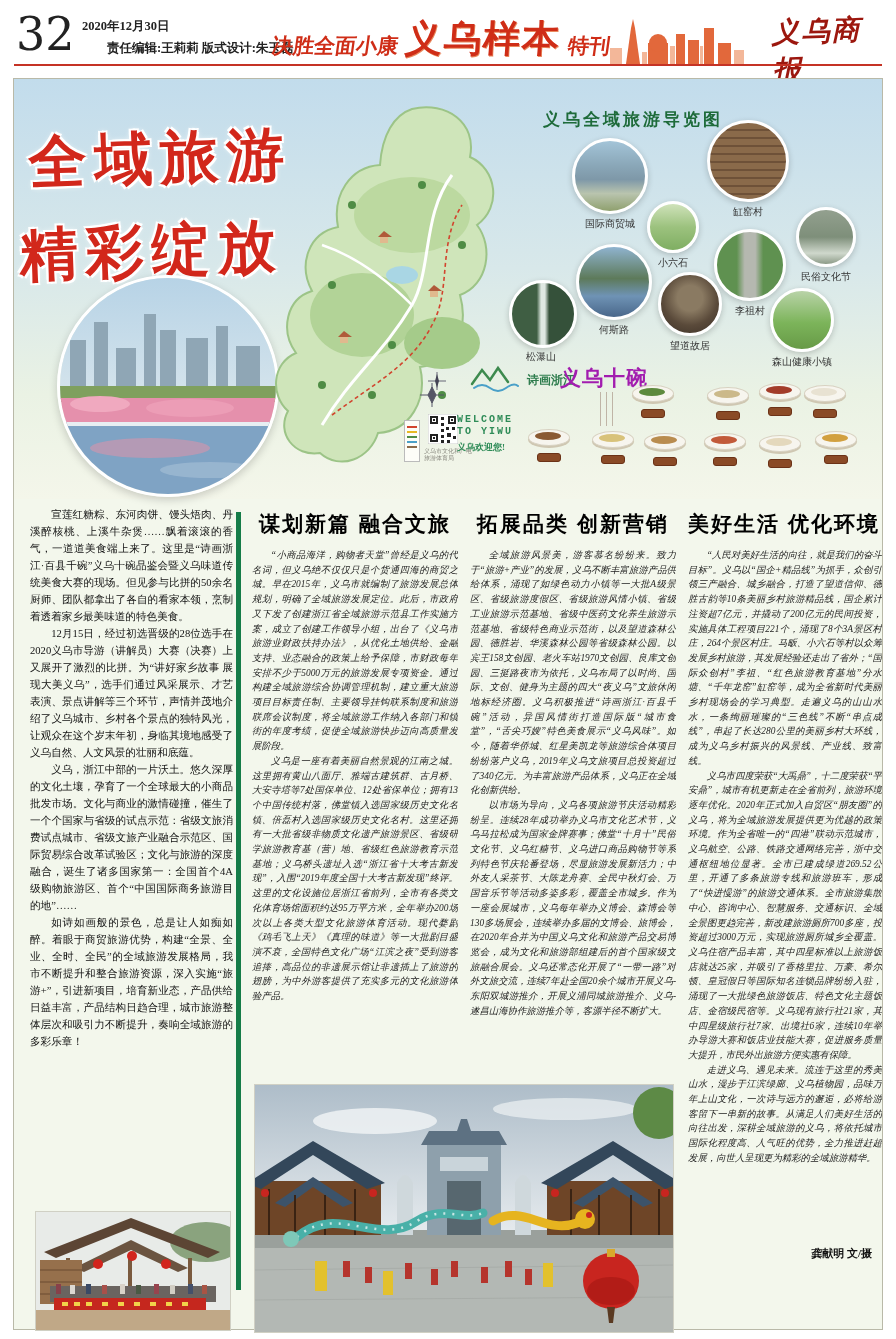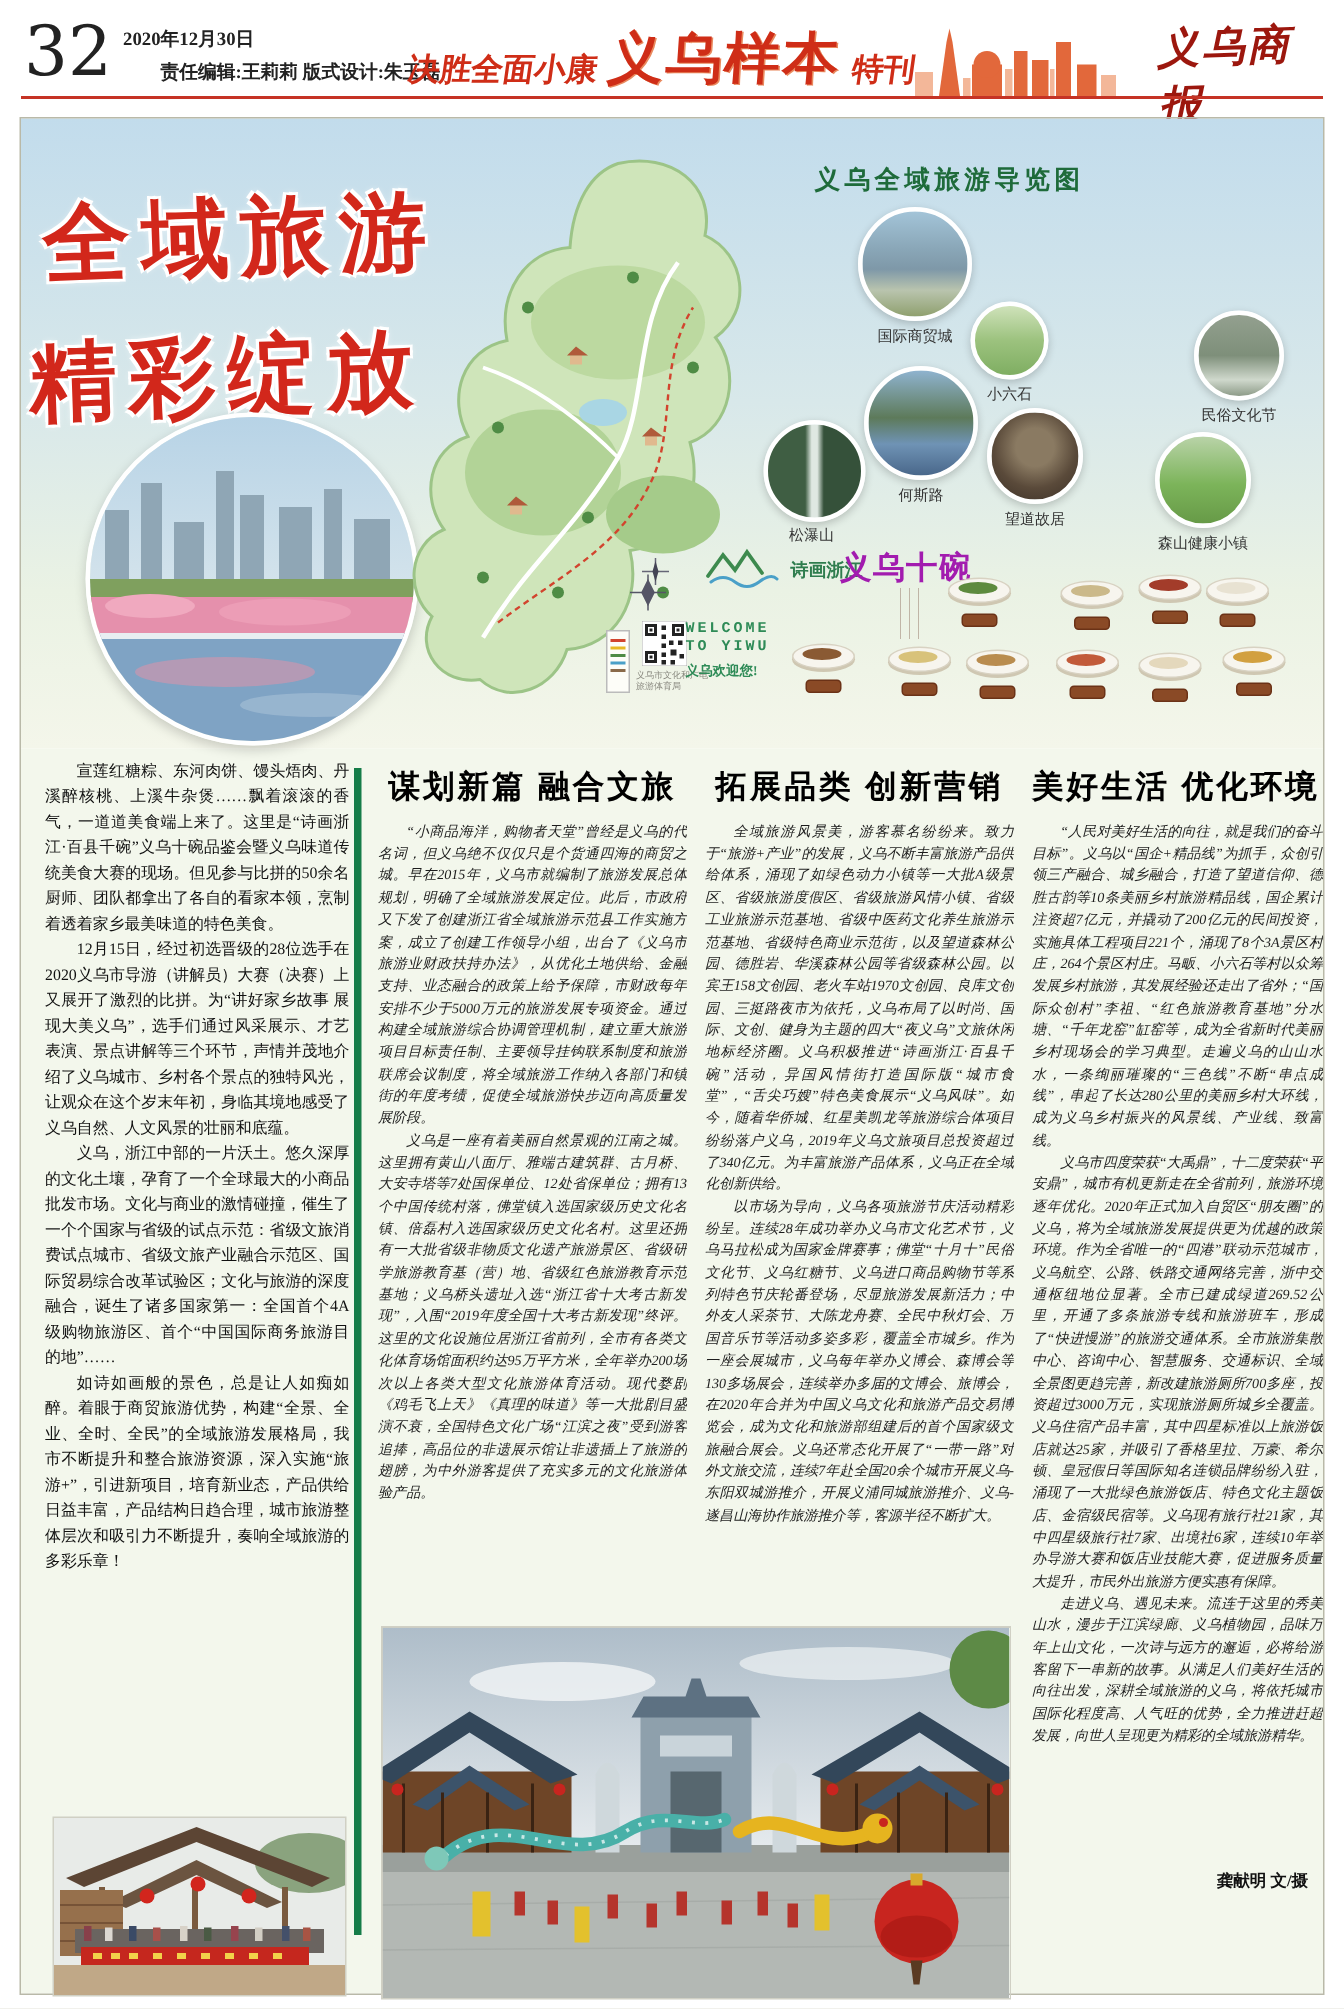--- a/index.html
+++ b/index.html
@@ -208,31 +208,39 @@
         <polygon points="170,292 174,300 170,308 166,300" fill="#556"></polygon>
       </g>
     </svg>
   </div>
   <div class="map-title">义乌全域旅游导览图</div>
 
   <div class="spot" style="left:572px;top:138px">
     <div class="ph s1" style="width:76px;height:76px"></div>
     <div class="lb" style="left:-22px;top:79px">国际商贸城</div>
   </div>
+  <div class="spot" style="left:707px;top:120px">
+    <div class="ph s2" style="width:82px;height:82px"></div>
+    <div class="lb" style="left:-19px;top:85px">缸窑村</div>
+  </div>
   <div class="spot" style="left:647px;top:201px">
     <div class="ph s3" style="width:52px;height:52px"></div>
     <div class="lb" style="left:-34px;top:55px">小六石</div>
   </div>
   <div class="spot" style="left:796px;top:207px">
     <div class="ph s4" style="width:60px;height:60px"></div>
     <div class="lb" style="left:-30px;top:63px">民俗文化节</div>
   </div>
   <div class="spot" style="left:576px;top:244px">
     <div class="ph s5" style="width:76px;height:76px"></div>
     <div class="lb" style="left:-22px;top:79px">何斯路</div>
+  </div>
+  <div class="spot" style="left:714px;top:229px">
+    <div class="ph s6" style="width:72px;height:72px"></div>
+    <div class="lb" style="left:-24px;top:75px">李祖村</div>
   </div>
   <div class="spot" style="left:658px;top:272px">
     <div class="ph s7" style="width:64px;height:64px"></div>
     <div class="lb" style="left:-28px;top:67px">望道故居</div>
   </div>
   <div class="spot" style="left:509px;top:280px">
     <div class="ph s8" style="width:68px;height:68px"></div>
     <div class="lb" style="left:-28px;top:70px">松瀑山</div>
   </div>
   <div class="spot" style="left:770px;top:288px">

